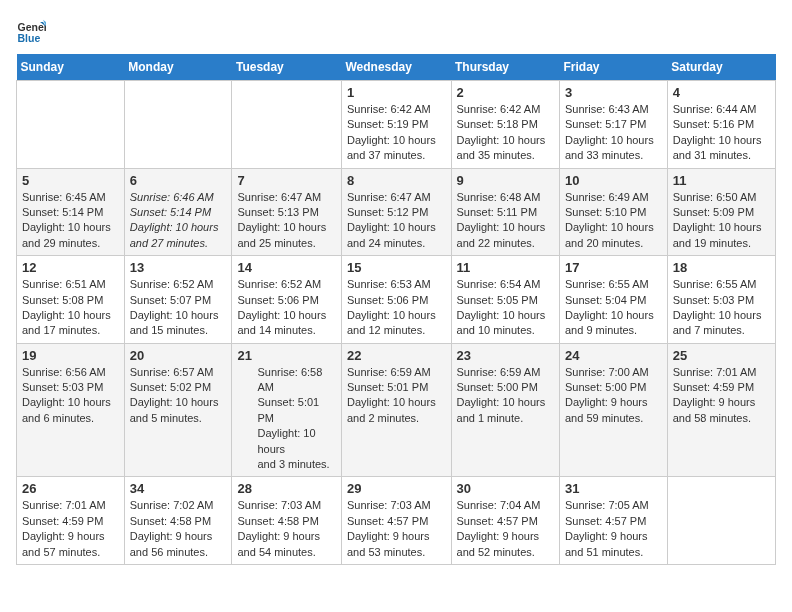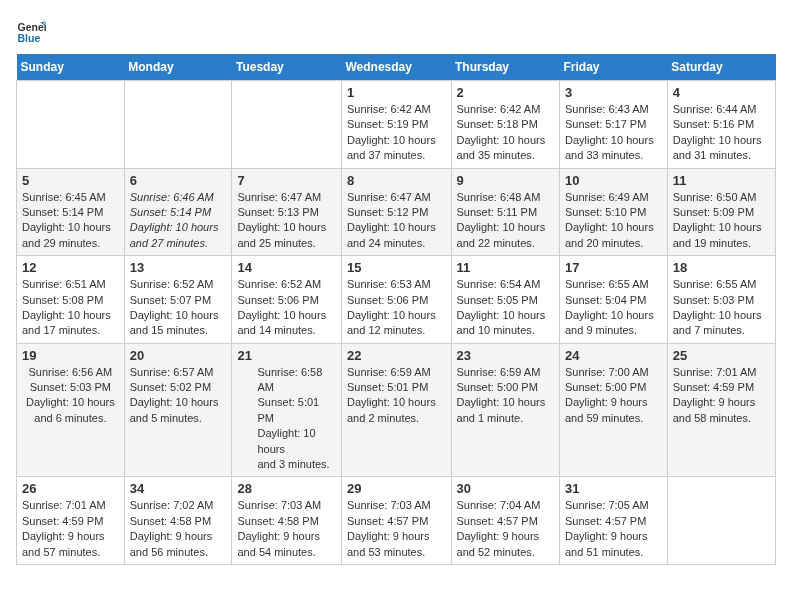--- a/index.html
+++ b/index.html
@@ -245,21 +245,21 @@
           <div class="day-num">18</div>
           <div class="day-info" style="white-space: pre-line;">Sunrise: 6:55 AM
 Sunset: 5:03 PM
 Daylight: 10 hours
 and 7 minutes.</div>
         </td>
       </tr>
       <tr>
         <td>
           <div class="day-num">19</div>
-          <div class="day-info" style="white-space: pre-line; text-align: center;">Sunrise: 6:56 AM
+          <div class="day-info" style="white-space: pre-line;">Sunrise: 6:56 AM
 Sunset: 5:03 PM
 Daylight: 10 hours
 and 6 minutes.</div>
         </td>
         <td>
           <div class="day-num">20</div>
           <div class="day-info" style="white-space: pre-line;">Sunrise: 6:57 AM
 Sunset: 5:02 PM
 Daylight: 10 hours
 and 5 minutes.</div>

